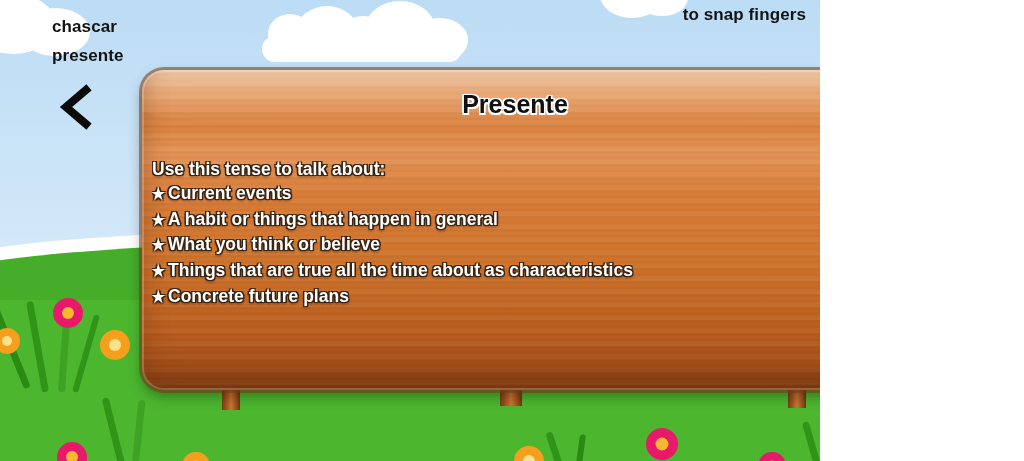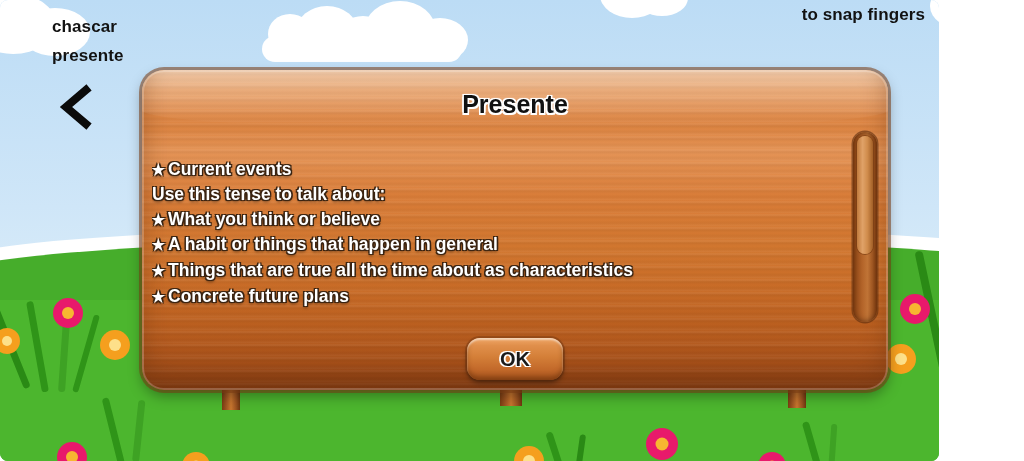--- a/index.html
+++ b/index.html
@@ -7,25 +7,24 @@
 
   html, body {
     width: 1024px;
     height: 461px;
     overflow: hidden;
     font-family: "Liberation Sans", sans-serif;
   }
 
   #scene {
     position: relative;
-    width: 939px;
+    width: 820px;
     height: 461px;
     overflow: hidden;
     background: linear-gradient(180deg, #bcdcf5 0%, #cfe6f8 45%, #dceef9 70%, #e8f4fb 100%);
-    border-radius: 8px;
   }
 
   
   .sky {
     position: absolute;
     left: 0; top: 0;
     width: 1024px; height: 250px;
   }
   .cloud {
     position: absolute;
@@ -383,28 +382,27 @@
   <div id="dialog">
 
     <div id="dialog-gloss"></div>
     <div id="dialog-rim"></div>
 
     <div id="dialog-title">Presente</div>
 
     <div id="dialog-body">
 
         <div class="body-line spacer">&nbsp;</div>
+        <div class="body-line">Use this tense to talk about:</div>
         <div class="body-line"><span class="bullet-star">✭</span><span>Current events</span></div>
-        <div class="body-line">Use this tense to talk about:</div>
+        <div class="body-line"><span class="bullet-star">✭</span><span>A habit or things that happen in general</span></div>
         <div class="body-line"><span class="bullet-star">✭</span><span>What you think or believe</span></div>
-        <div class="body-line"><span class="bullet-star">✭</span><span>A habit or things that happen in general</span></div>
         <div class="body-line"><span class="bullet-star">✭</span><span>Things that are true all the time about as characteristics</span></div>
         <div class="body-line"><span class="bullet-star">✭</span><span>Concrete future plans</span></div>
       </div>
 
     <div id="scrollbar">
       <div id="scrollbar-thumb"></div>
     </div>
 
-    <button id="ok-button">OK</button>
   </div>
 
 </div>
 
 </body></html>

